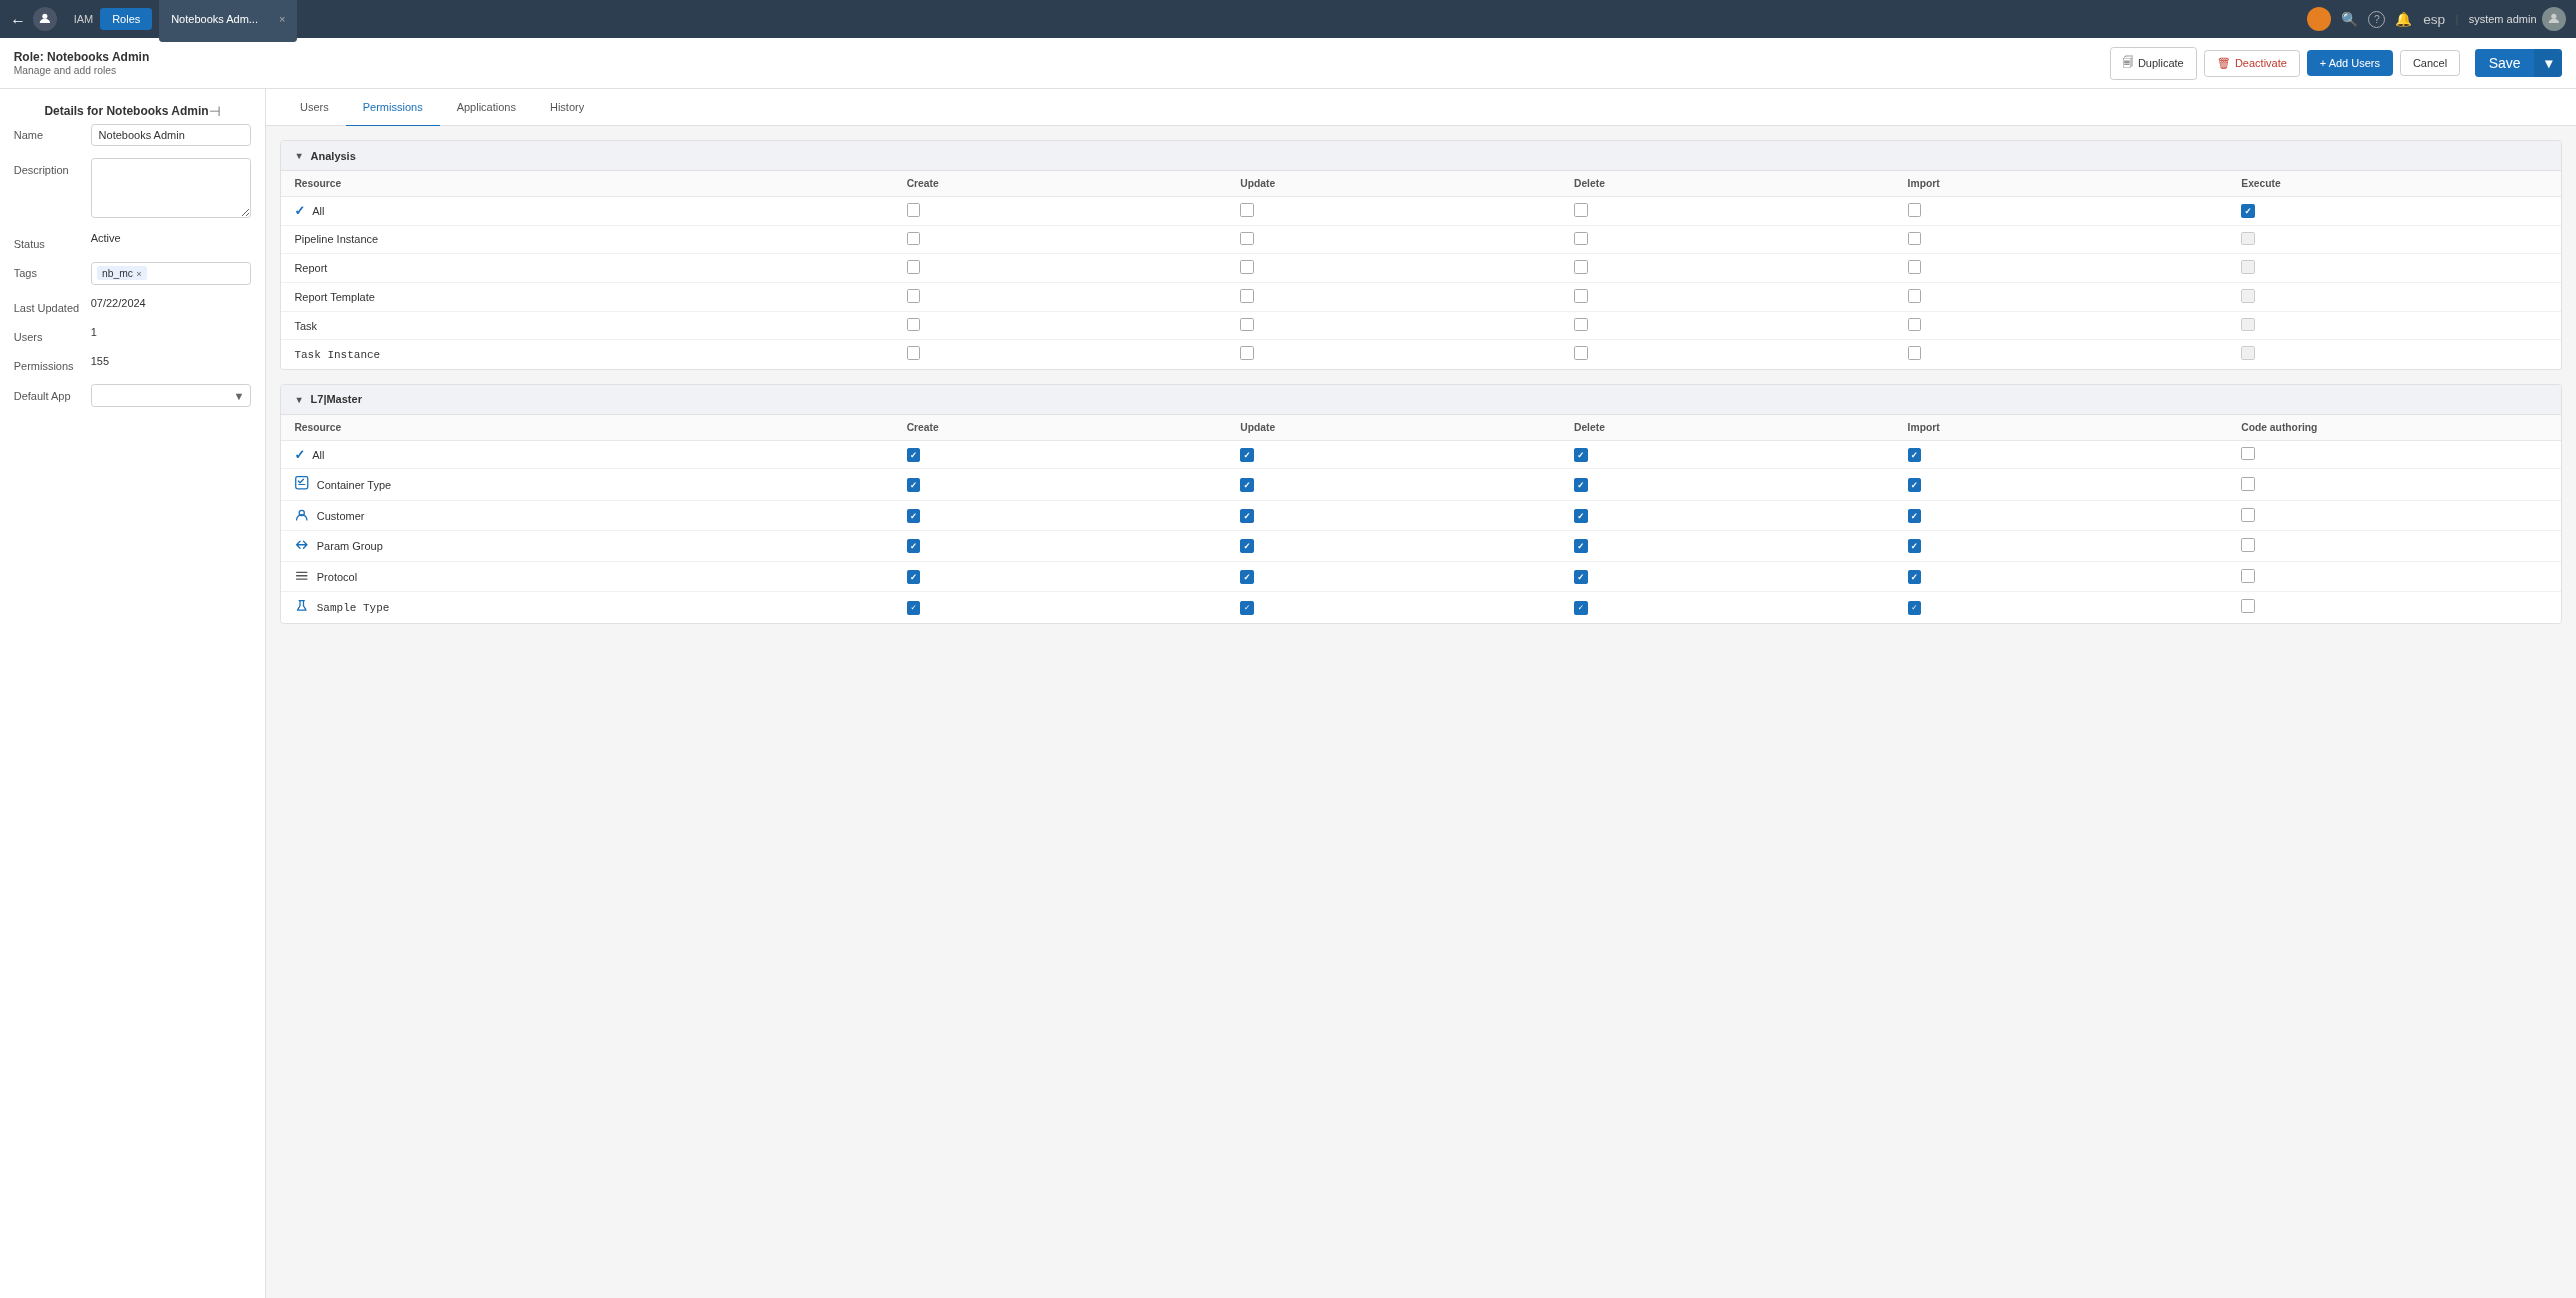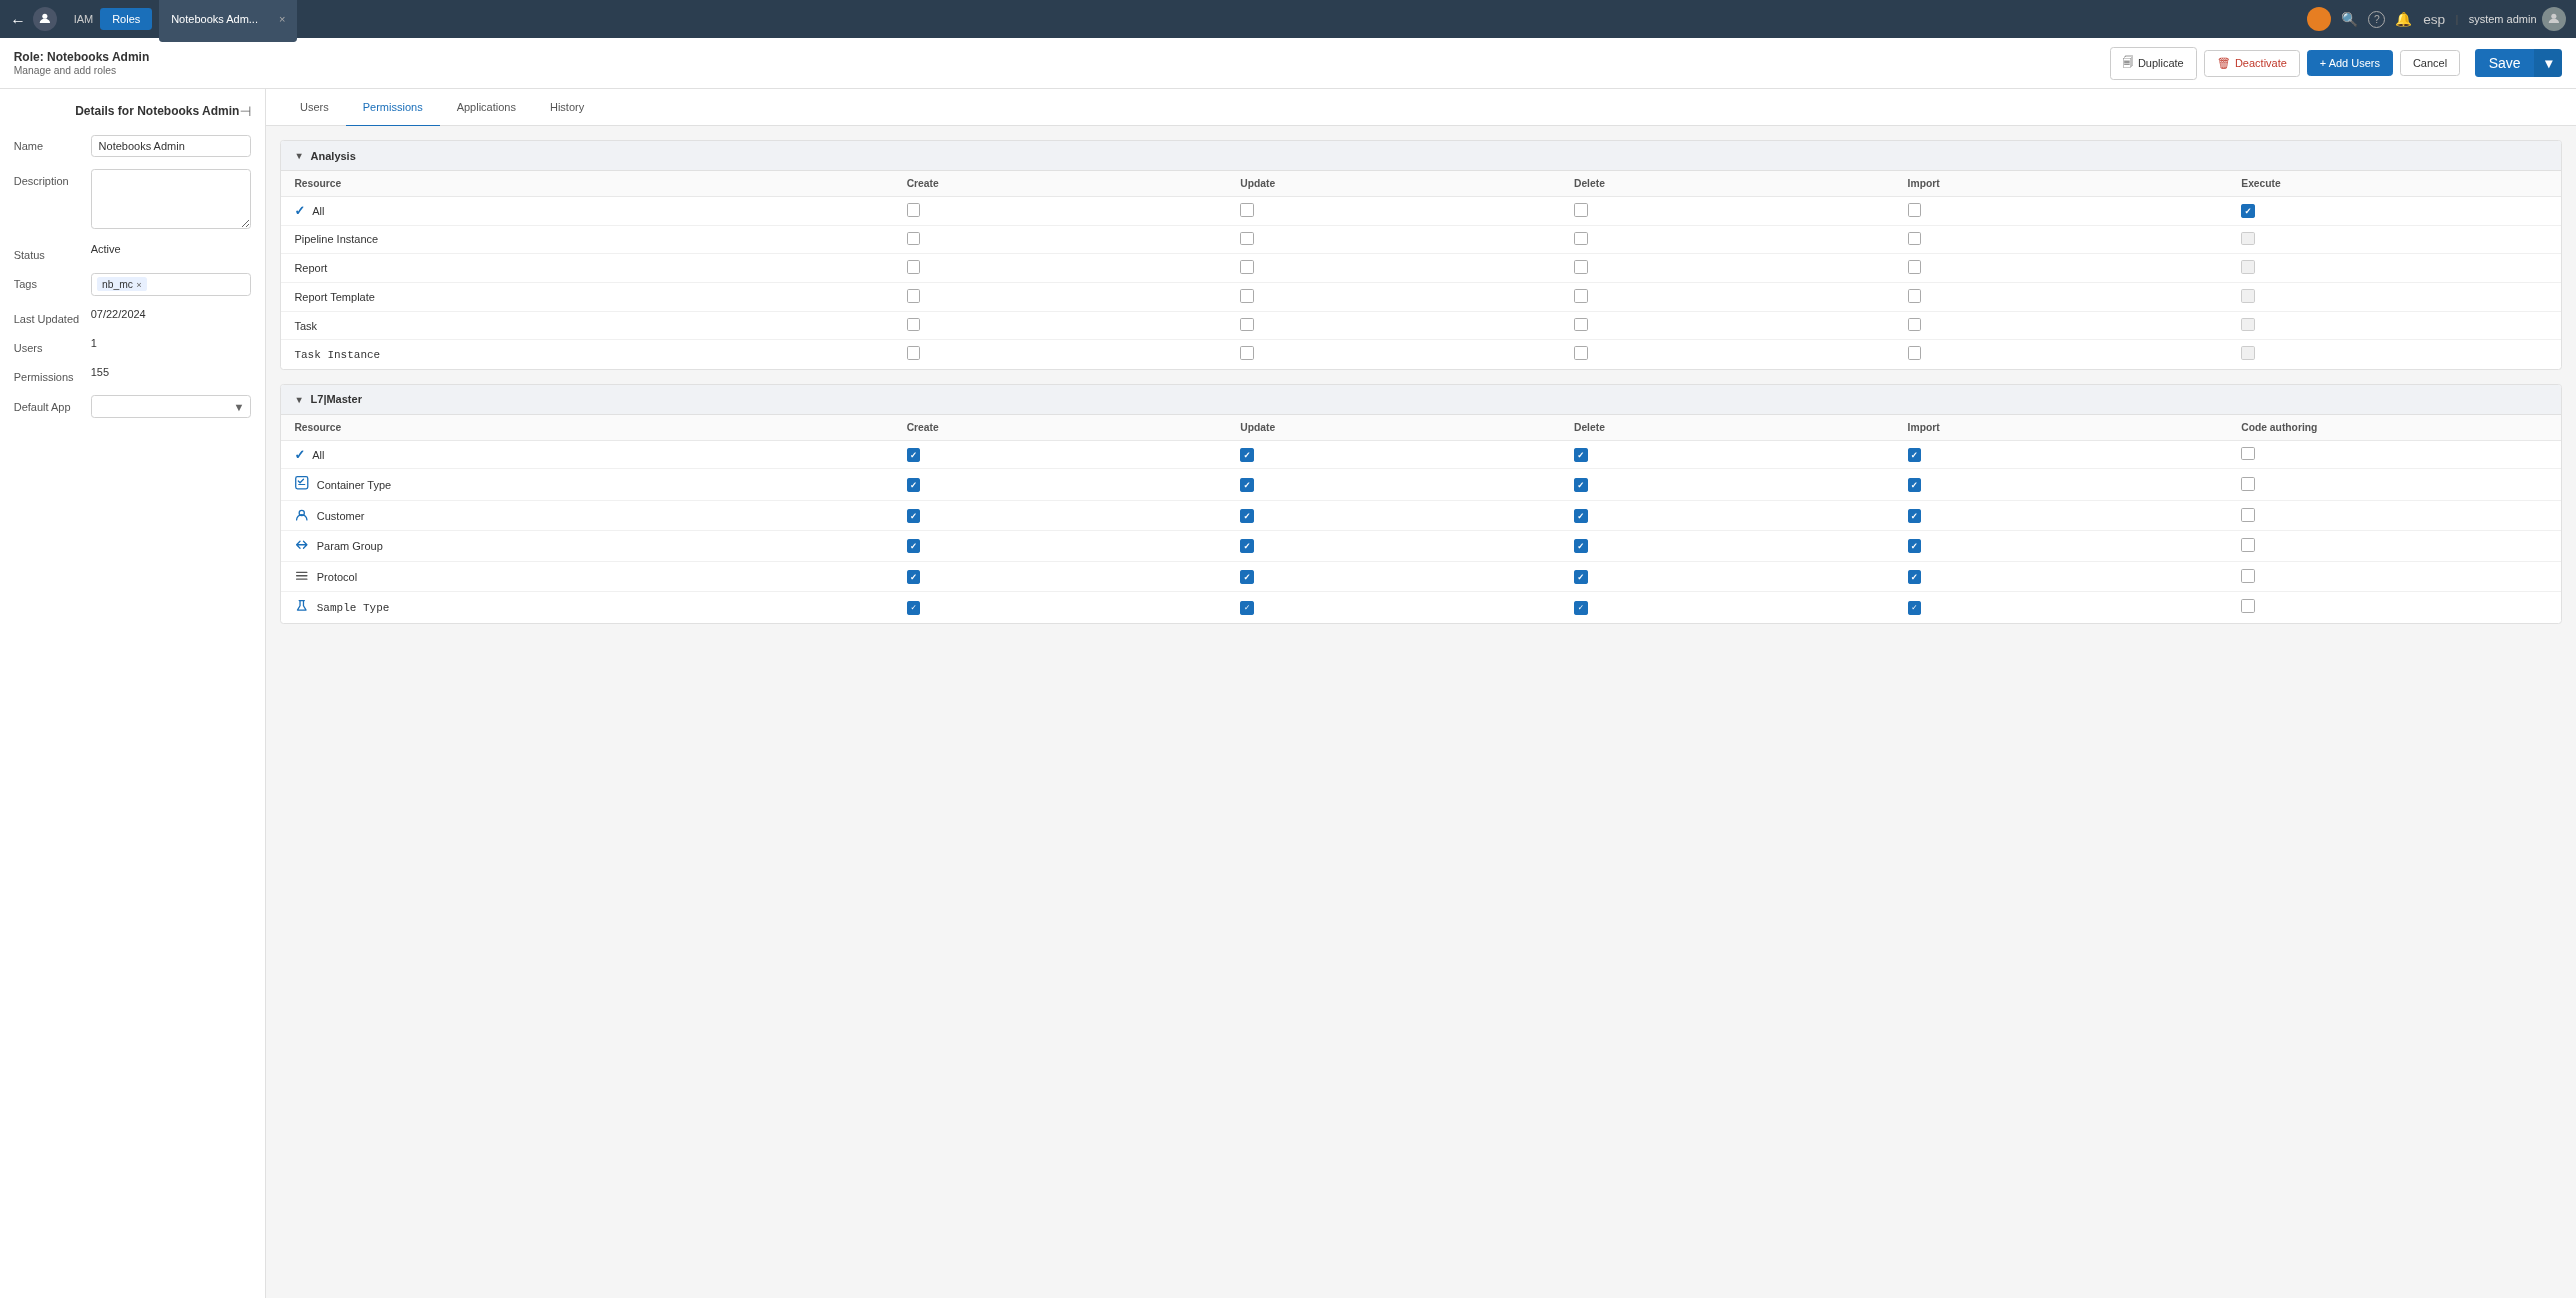--- a/index.html
+++ b/index.html
@@ -62,22 +62,22 @@
     
     .sidebar {
       width: 266px;
       min-width: 266px;
       background: white;
       border-right: 0.9px solid #e0e0e0;
       padding: 13.7px;
       overflow-y: auto;
     }
     .sidebar-header {
-      display: flex; justify-content: flex-end; align-items: center;
-      margin-bottom: 16px;
+      display: flex; justify-content: center; align-items: center;
+      margin-bottom: 5px;
     }
     .sidebar-header-title { font-weight: 600; font-size: 12px; }
     .sidebar-collapse { background: none; border: none; cursor: pointer; color: #666; font-size: 13.7px; }
     .field-row { display: flex; align-items: flex-start; margin-bottom: 12px; }
     .field-label { width: 77px; min-width: 77px; color: #555; font-size: 11px; padding-top: 5.2px; }
     .field-value { flex: 1; }
     .field-input { width: 100%; border: 0.9px solid #d0d0d0; border-radius: 3.4px; padding: 4.3px 6.9px; font-size: 11px; color: #333; background: white; }
     .field-textarea { width: 100%; border: 0.9px solid #d0d0d0; border-radius: 3.4px; padding: 4.3px 6.9px; font-size: 11px; min-height: 60px; resize: vertical; background: white; }
     .field-static { font-size: 11px; padding-top: 5.2px; color: #333; }
     .tag-wrap { border: 0.9px solid #d0d0d0; border-radius: 3.4px; padding: 3.4px 5.2px; display: flex; align-items: center; gap: 3.4px; flex-wrap: wrap; }

